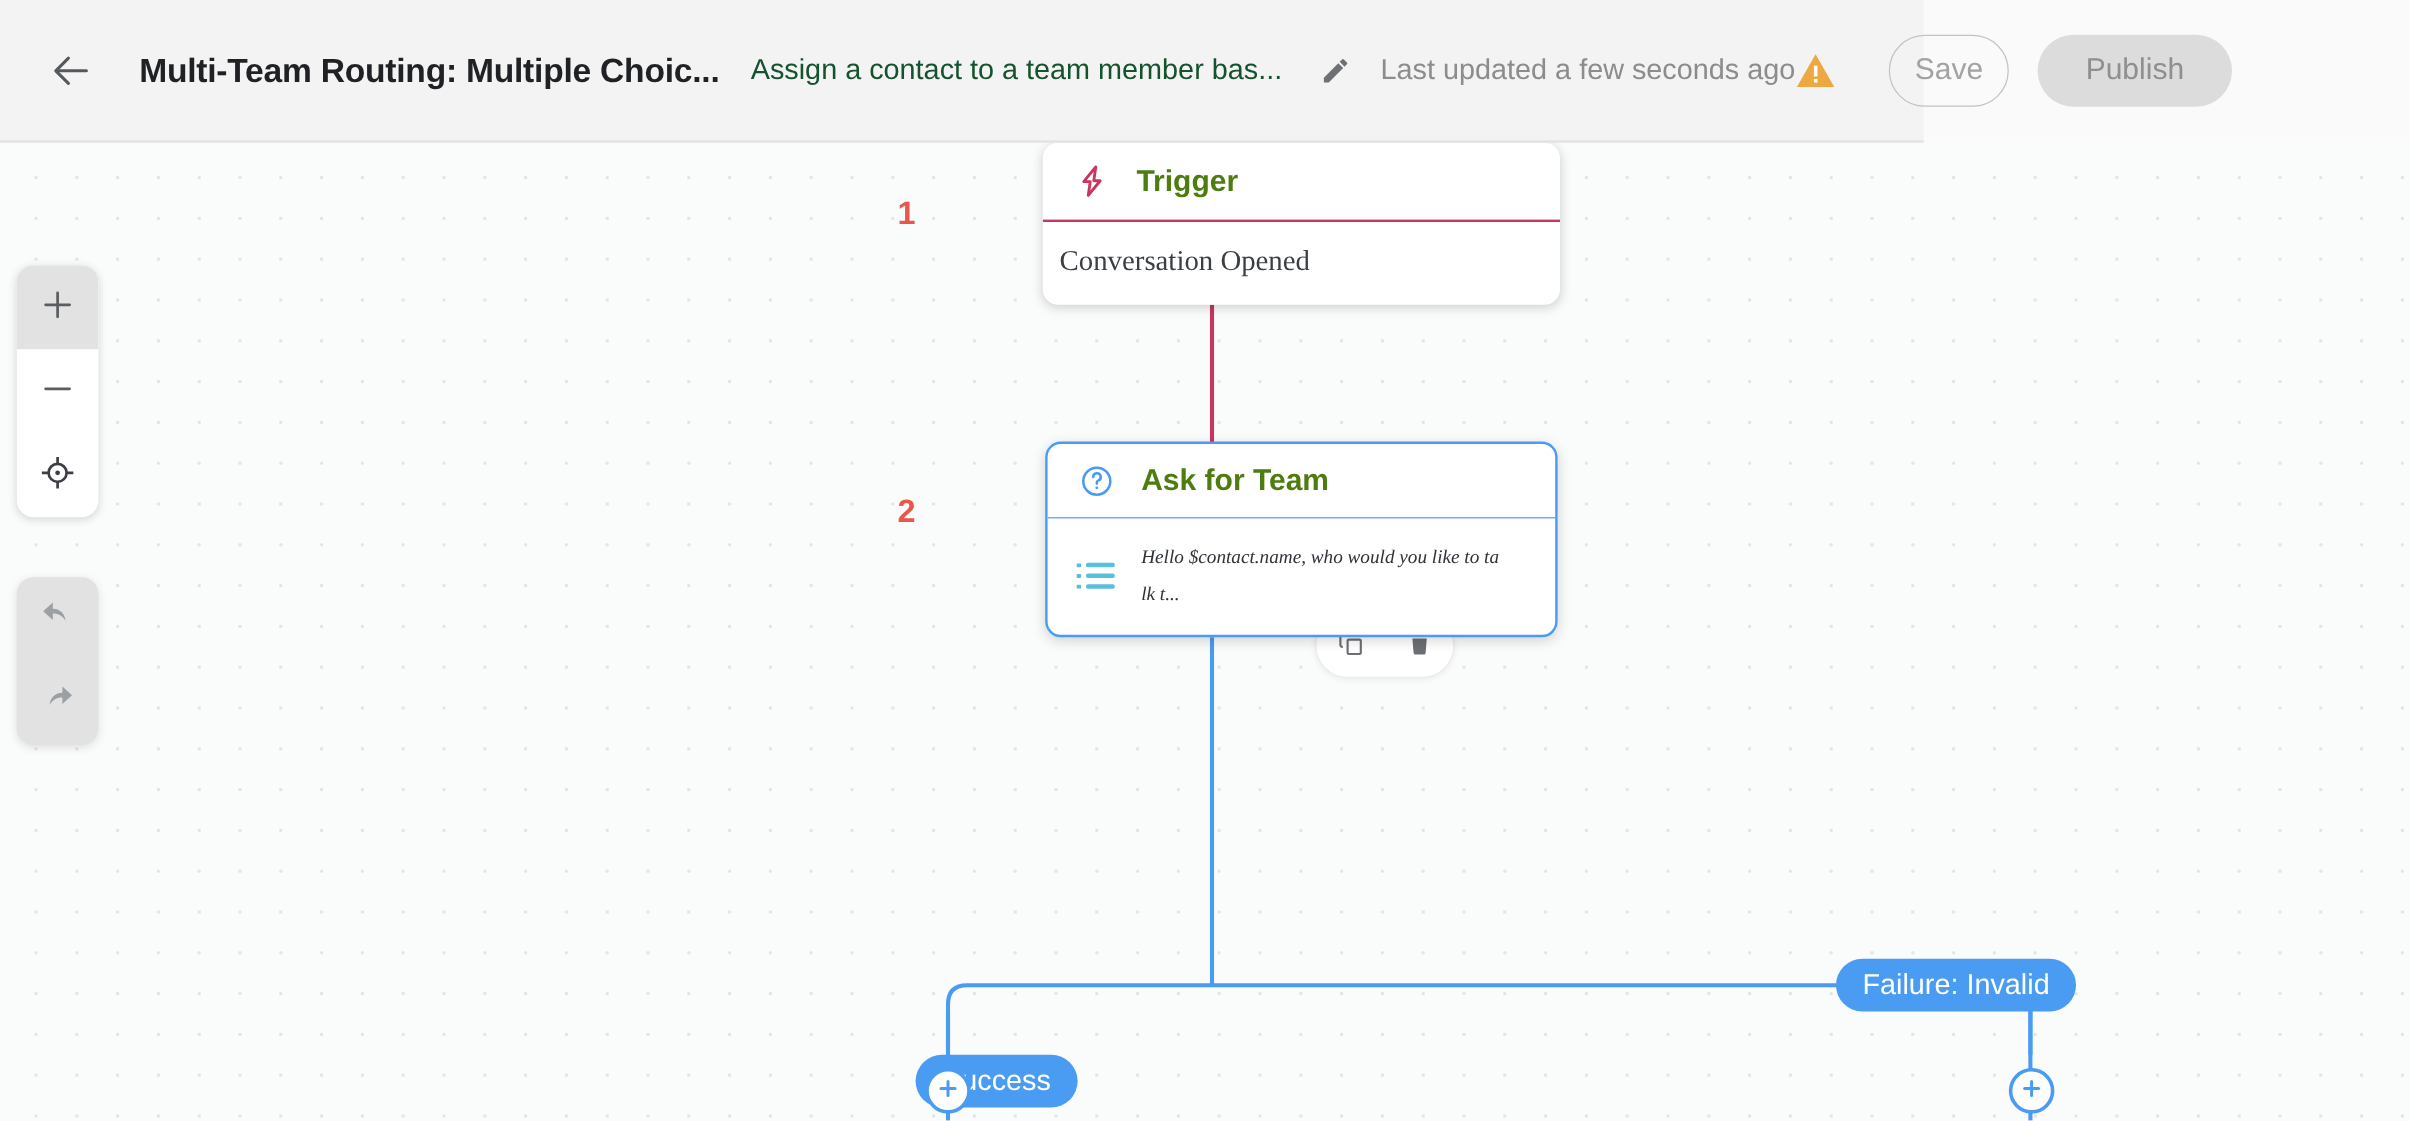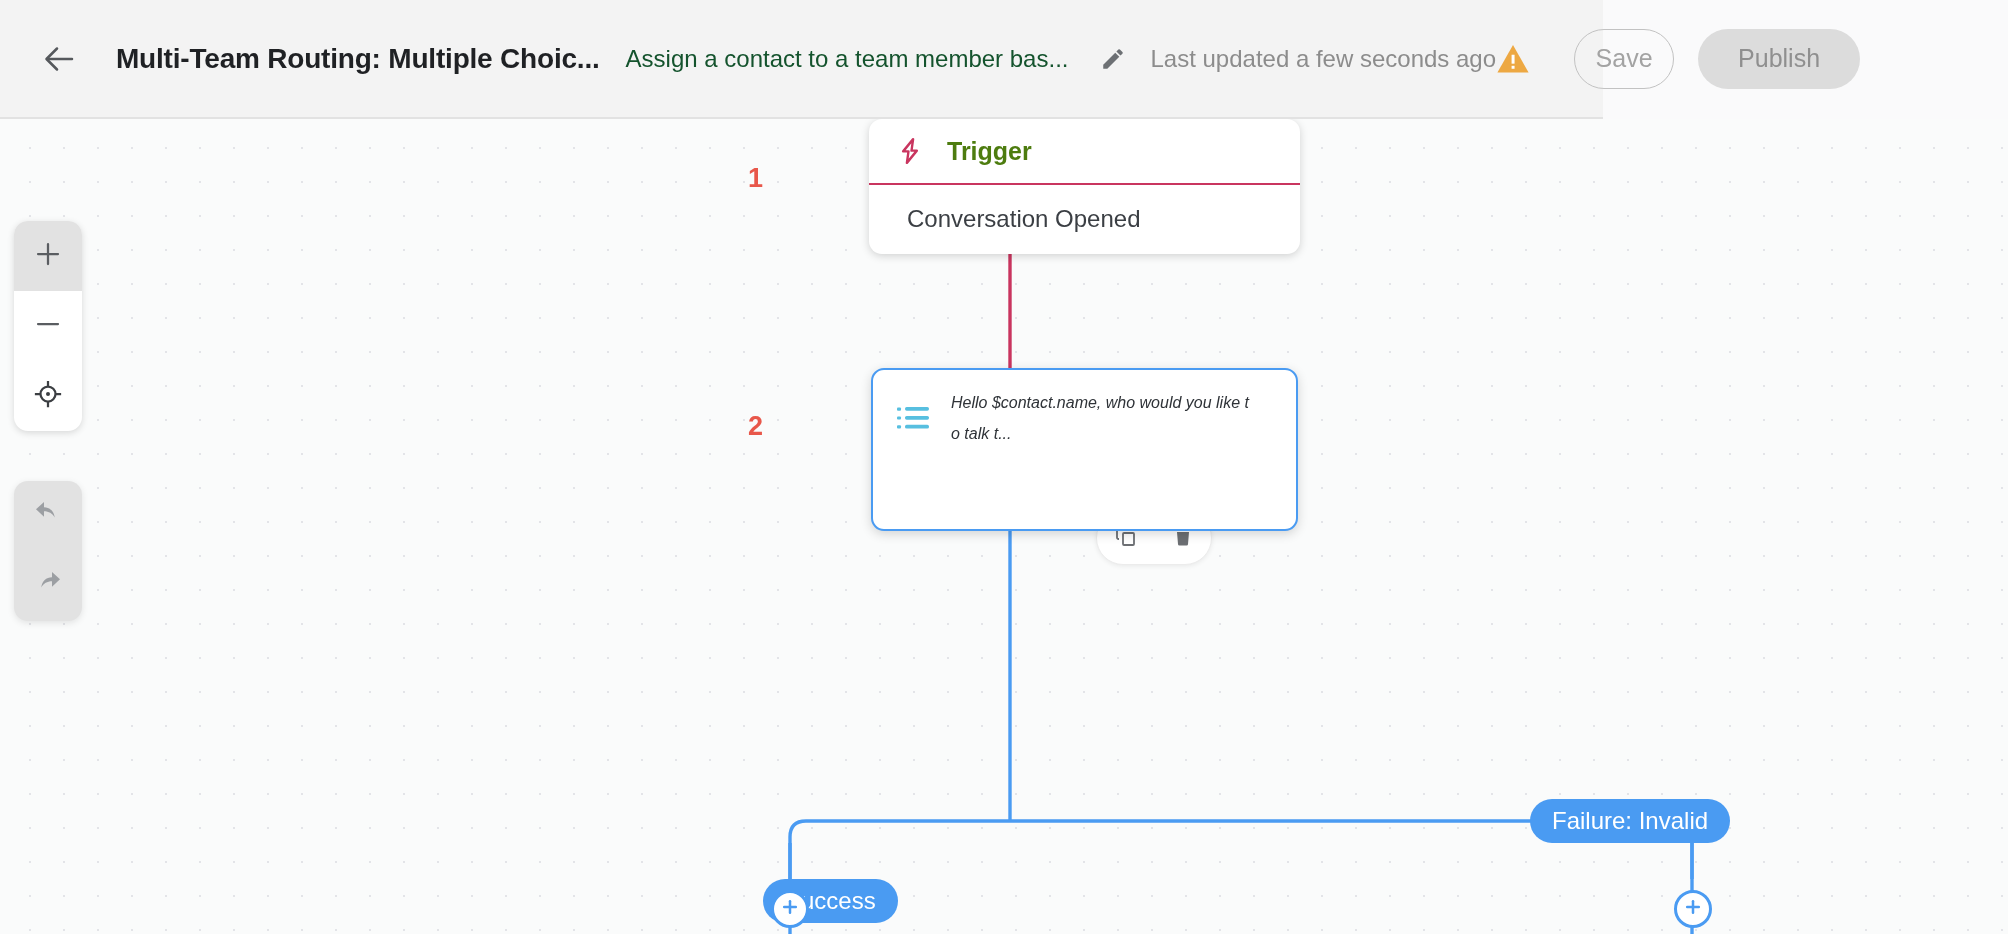--- a/index.html
+++ b/index.html
@@ -142,21 +142,21 @@
   .node-trigger .node-head { border-bottom: 2.4px solid #c9355f; }
   .node-ask .node-head { height: 62px; border-bottom: 1.8px solid #4a9bf2; }
 
   .node-head-icon { width: 30px; height: 30px; flex: 0 0 auto; display:block; }
   .node-head-title {
     margin-left: 22px;
     font-size: 25px; font-weight: bold; color: #4d7c0f;
     white-space: nowrap;
   }
 
-  .node-body { display: flex; align-items: center; padding: 0 20px 0 38px; height: 67px; }
+  .node-body { display: flex; align-items: center; padding: 0 20px 0 14px; height: 67px; font-family: Liberation Serif, serif; }
   .node-body-text {
     font-size: 24px; color: #3b3f44; white-space: nowrap;
   }
   .node-ask .node-body { height: 96px; padding-left: 24px; align-items: center; }
   .ask-icon { width: 34px; height: 26px; flex: 0 0 auto; display: block;}
   .ask-text {
     margin-left: 20px;
     font-size: 16px; font-style: italic; color: #2f3338;
     line-height: 31px;
     width: 300px;
@@ -362,20 +362,30 @@
       <span>
         <svg width="24" height="24" viewBox="0 0 24 24" fill="#6c6f73">
           <path d="M9 3h6l1 1.6h4V6.6H4V4.6h4L9 3z"></path>
           <path d="M6 8h12l-1 12.2a1.4 1.4 0 0 1-1.4 1.3H8.4A1.4 1.4 0 0 1 7 20.2L6 8z"></path>
         </svg>
       </span>
     </div>
   </div>
 
   <div class="node node-ask">
+    <div class="node-head">
+      <span class="node-head-icon">
+        <svg width="30" height="30" viewBox="0 0 24 24" fill="none" stroke="#4a9bf2" stroke-width="1.7">
+          <circle cx="12" cy="12" r="9"></circle>
+          <path d="M9.6 9.2a2.5 2.5 0 1 1 3.3 2.4c-.7.3-.9.8-.9 1.5v.5" stroke-linecap="round"></path>
+          <circle cx="12" cy="16.4" r="0.95" fill="#4a9bf2" stroke="none"></circle>
+        </svg>
+      </span>
+      <span class="node-head-title">Ask for Team</span>
+    </div>
     <div class="node-body">
       <span class="ask-icon">
         <svg width="34" height="26" viewBox="0 0 34 26">
           <rect x="0" y="2.5" width="4" height="3.2" rx="1" fill="#57bfe0"></rect>
           <rect x="8" y="2" width="24" height="3.8" rx="1.7" fill="#57bfe0"></rect>
           <rect x="0" y="11.4" width="4" height="3.2" rx="1" fill="#57bfe0"></rect>
           <rect x="8" y="10.9" width="24" height="3.8" rx="1.7" fill="#57bfe0"></rect>
           <rect x="0" y="20.3" width="4" height="3.2" rx="1" fill="#57bfe0"></rect>
           <rect x="8" y="19.8" width="24" height="3.8" rx="1.7" fill="#57bfe0"></rect>
         </svg>

